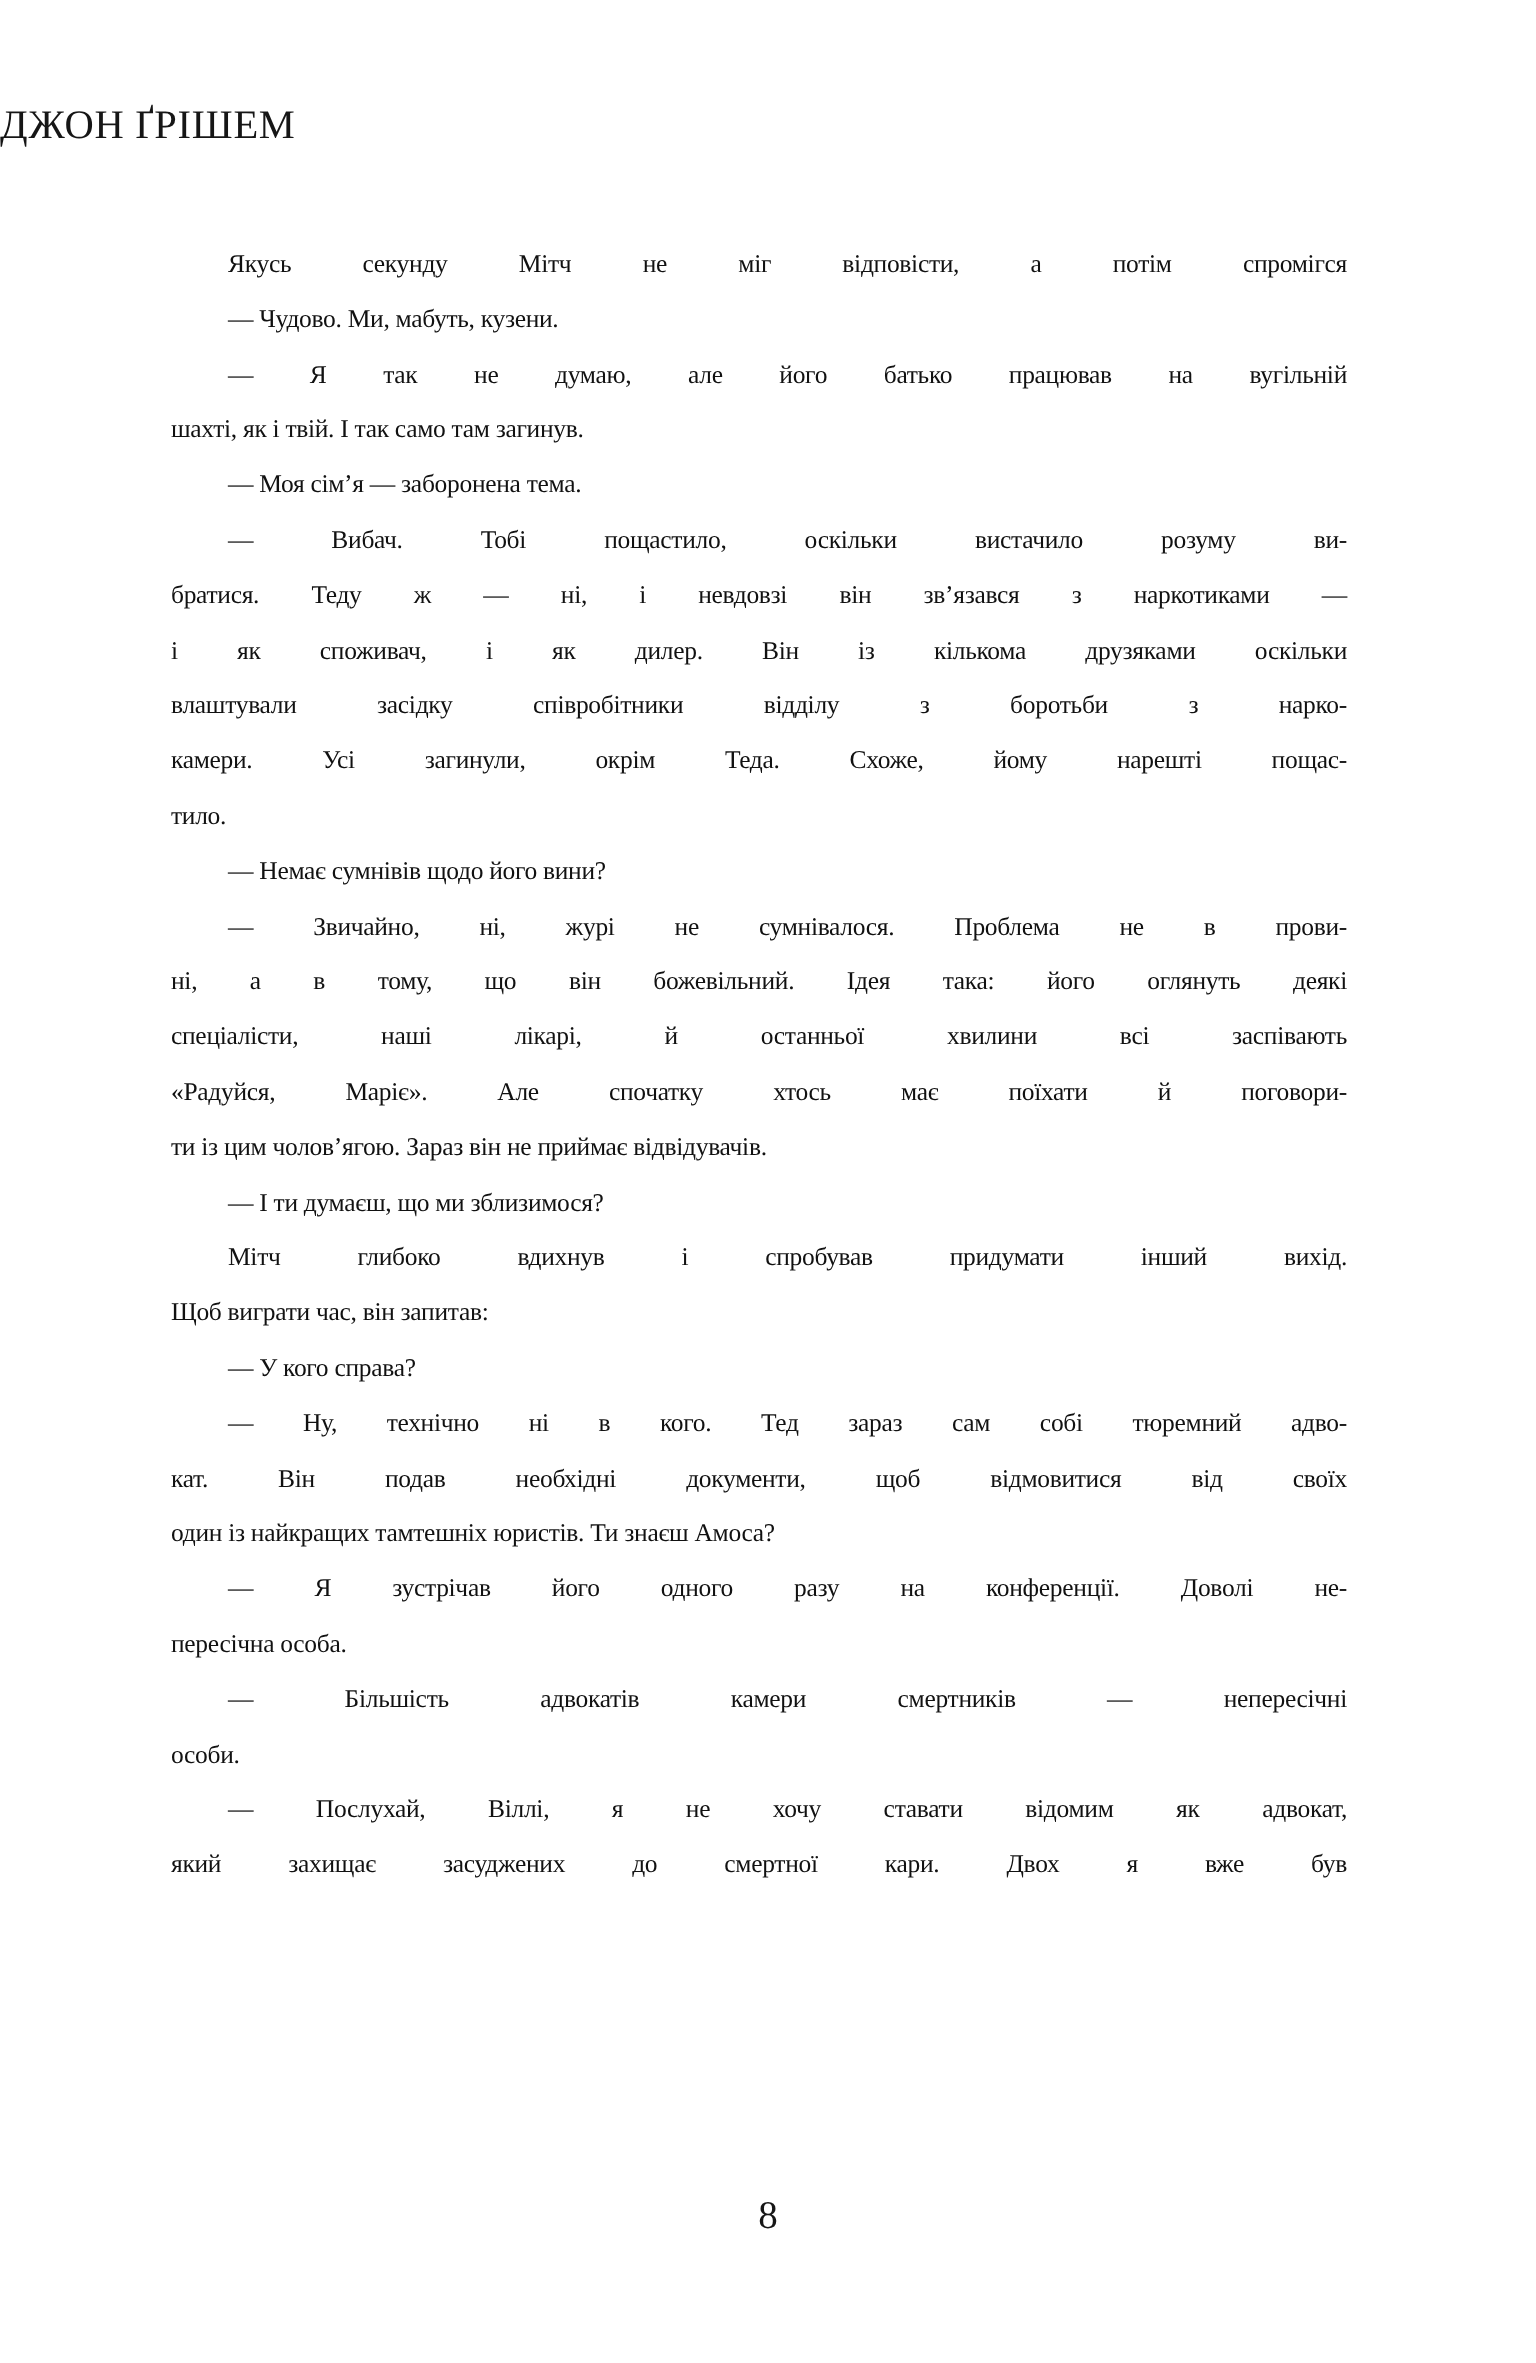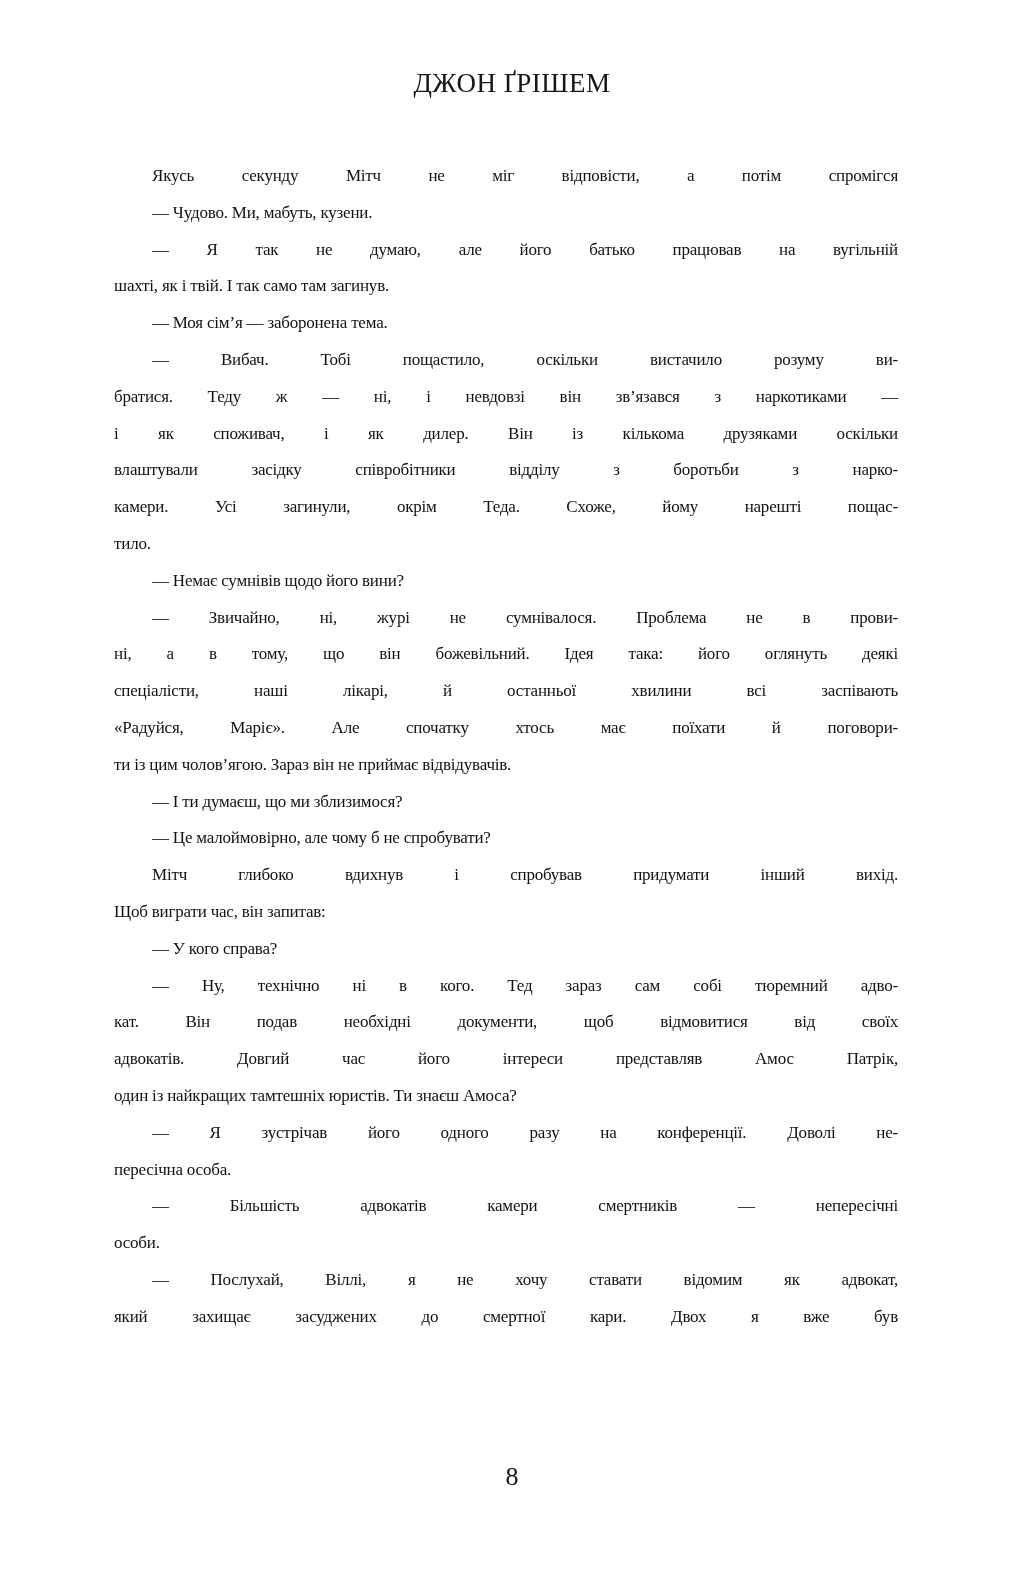--- a/index.html
+++ b/index.html
@@ -18,21 +18,20 @@
   .page {
     position: absolute;
     inset: 0;
     background: #ffffff;
   }
   .running-header {
     position: absolute;
     top: 68px;
     left: 0;
     width: 100%;
-    text-align: center;
     font-size: 27px;
     letter-spacing: 0.5px;
     color: #161616;
   }
   .body-text {
     position: absolute;
     top: 158px;
     left: 114px;
     width: 784px;
   }
@@ -102,33 +101,29 @@
         <div class="line first just">— Звичайно, ні, журі не сумнівалося. Проблема не в прови-</div>
         <div class="line just">ні, а в тому, що він божевільний. Ідея така: його оглянуть деякі</div>
         <div class="line just">спеціалісти, наші лікарі, й останньої хвилини всі заспівають</div>
         <div class="line just">«Радуйся, Маріє». Але спочатку хтось має поїхати й поговори-</div>
         <div class="line">ти із цим чолов’ягою. Зараз він не приймає відвідувачів.</div>
       </div>
       <div class="para">
         <div class="line first">— І ти думаєш, що ми зблизимося?</div>
       </div>
       <div class="para">
-        <div class="line first">— Це малоймовірно, але чому б не спробувати?</div>
-      </div>
-      <div class="para">
         <div class="line first just">Мітч глибоко вдихнув і спробував придумати інший вихід.</div>
         <div class="line">Щоб виграти час, він запитав:</div>
       </div>
       <div class="para">
         <div class="line first">— У кого справа?</div>
       </div>
       <div class="para">
         <div class="line first just">— Ну, технічно ні в кого. Тед зараз сам собі тюремний адво-</div>
         <div class="line just">кат. Він подав необхідні документи, щоб відмовитися від своїх</div>
-        <div class="line just">адвокатів. Довгий час його інтереси представляв Амос Патрік,</div>
         <div class="line">один із найкращих тамтешніх юристів. Ти знаєш Амоса?</div>
       </div>
       <div class="para">
         <div class="line first just">— Я зустрічав його одного разу на конференції. Доволі не-</div>
         <div class="line">пересічна особа.</div>
       </div>
       <div class="para">
         <div class="line first just">— Більшість адвокатів камери смертників — непересічні</div>
         <div class="line">особи.</div>
       </div>

